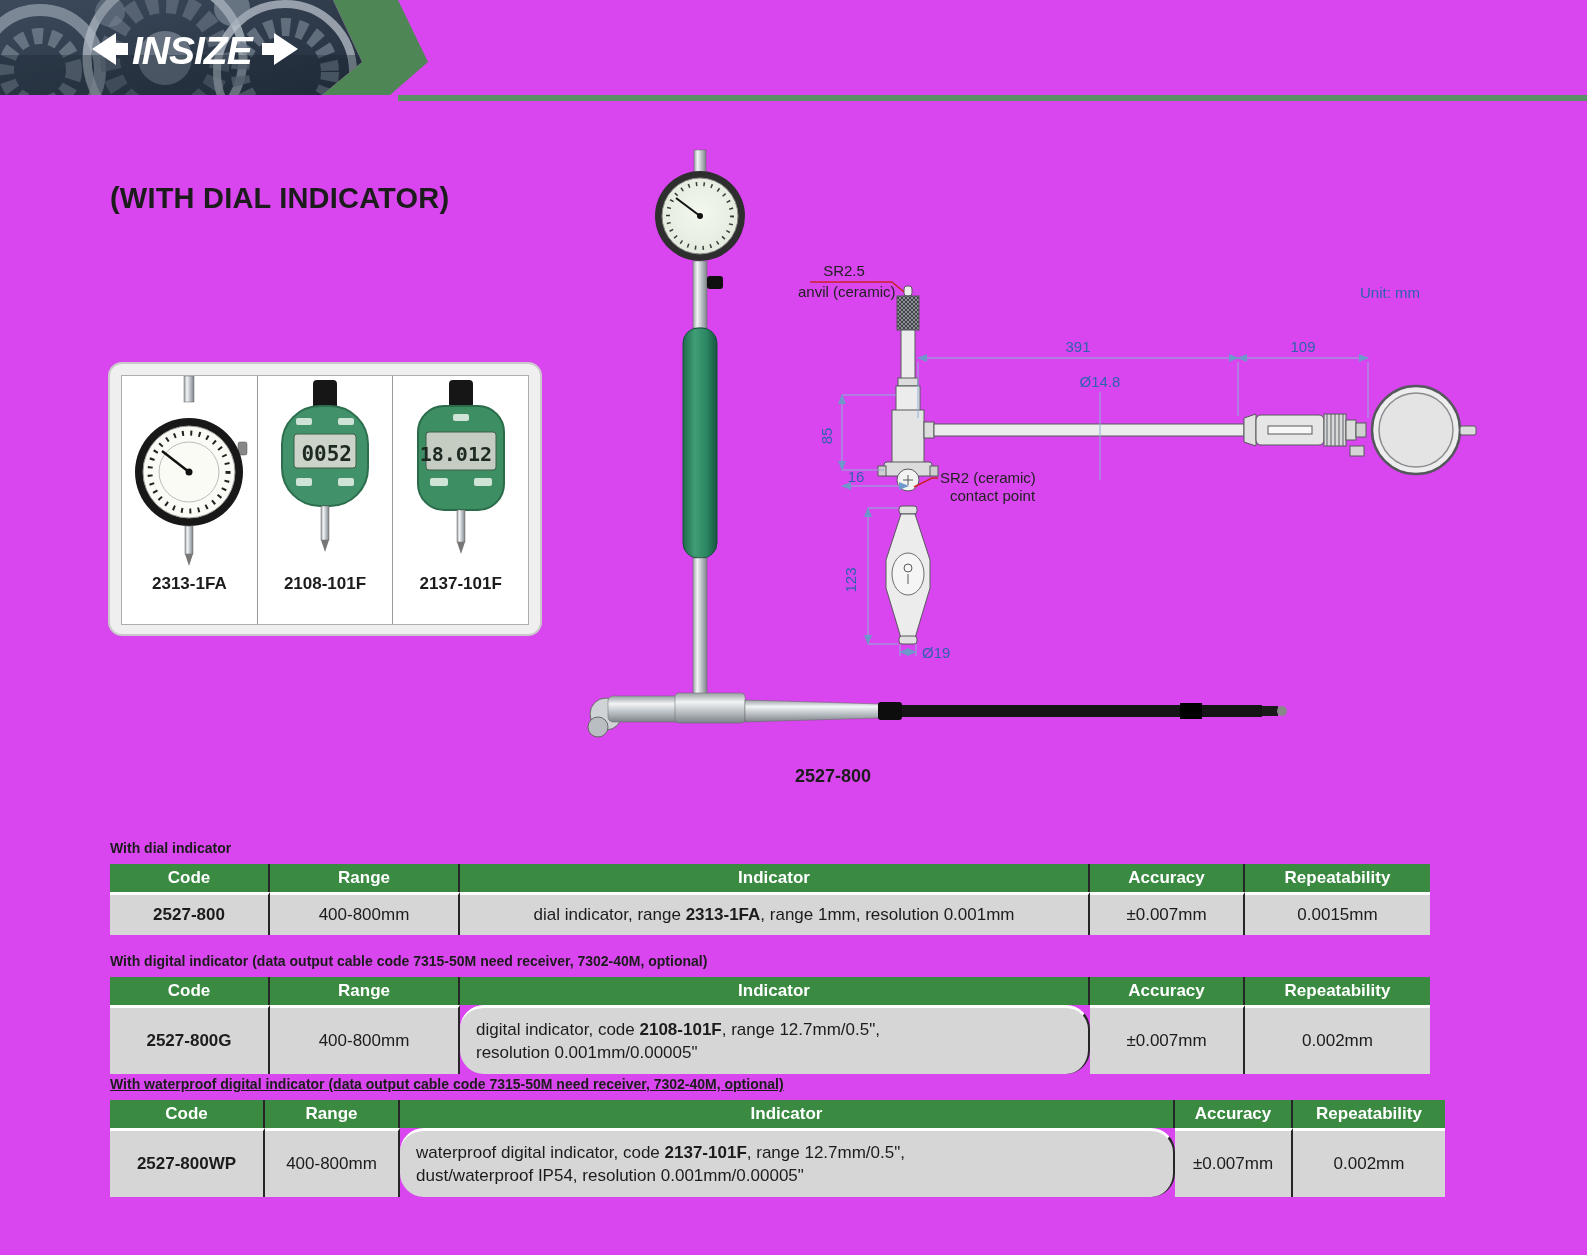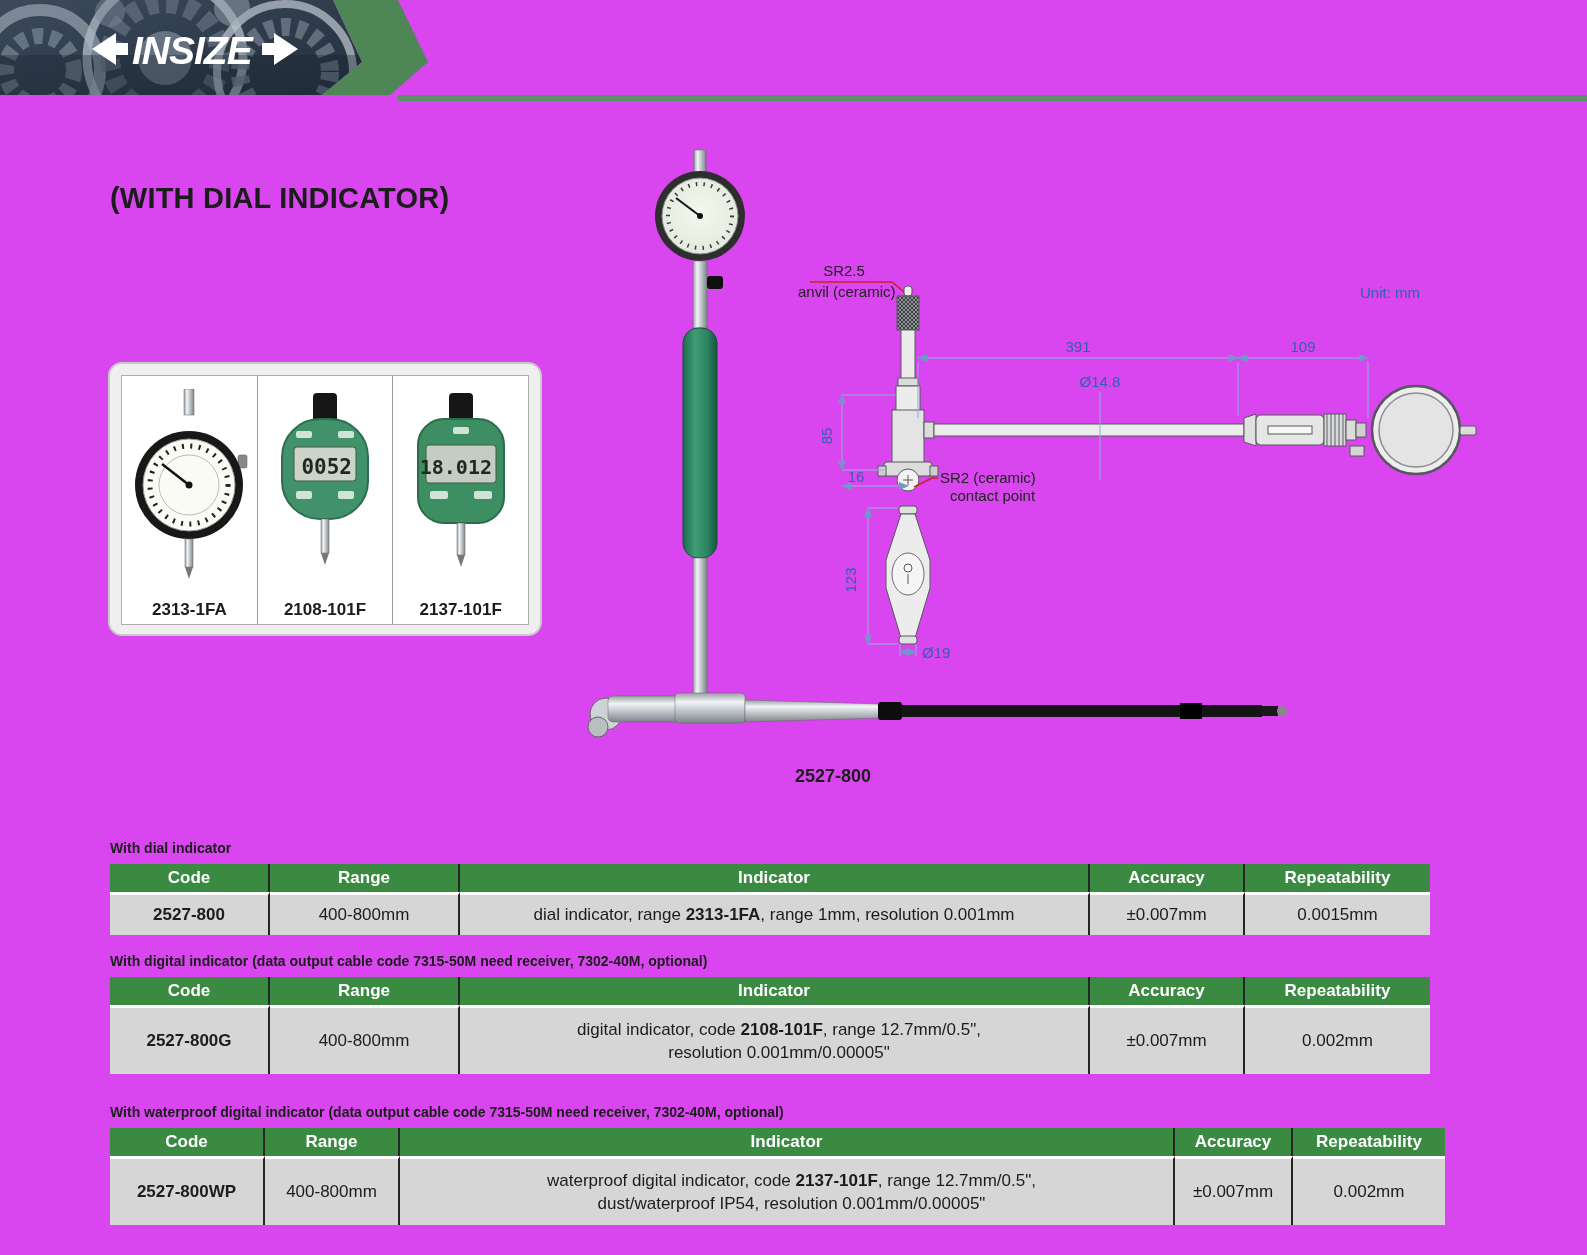--- a/index.html
+++ b/index.html
@@ -12,42 +12,42 @@
   .hdr{left:0;top:0;width:1587px;height:104px;}
 
   
   .title{left:110px;top:180px;font-size:29px;line-height:37px;font-weight:bold;letter-spacing:.2px;}
 
   
   .prodbox{left:108px;top:362px;width:434px;height:274px;background:#efefef;
            border:2px solid #c9c9c9;border-radius:14px;box-sizing:border-box;padding:11px;}
   .prodinner{display:flex;height:100%;background:#fff;border:1px solid #adadad;}
   .prodcell{flex:1;display:flex;flex-direction:column;align-items:center;justify-content:flex-end;
-            border-right:1px solid #9a9a9a;padding-bottom:4px;}
+            border-right:1px solid #9a9a9a;padding-bottom:30px;}
   .prodcell:last-child{border-right:none;}
   .prodcell .img{flex:1;display:flex;align-items:center;justify-content:center;width:100%;}
   .prodlabel{font-size:17px;font-weight:bold;margin-top:6px;}
 
   
   .heroCap{left:753px;top:766px;width:160px;text-align:center;font-size:18px;font-weight:bold;}
 
   
   .tables{left:110px;top:838px;width:1340px;}
   .tcap{font-size:14px;font-weight:bold;margin:0 0 5px 0;line-height:21px;}
-  .tcap2{margin-top:16px;} .tcap3{margin-top:28px;}
+  .tcap2{margin-top:16px;} .tcap3{margin-top:0;text-decoration:underline;}
   table{border-collapse:separate;border-spacing:0;table-layout:fixed;}
   th{background:#3a8a42;color:#fff;font-size:17px;font-weight:bold;height:28px;padding:0 4px;
      text-align:center;border-right:2px solid #262626;}
   th:last-child{border-right:none;}
   td{background:#d6d6d6;font-size:17px;padding:2px 6px;text-align:center;vertical-align:middle;
      border-right:2px solid #262626;border-top:3px solid #fff;}
   td:last-child{border-right:none;}
   .t1 td{height:36px;} .t2 td,.t3 td{height:62px;}
   td.code{font-weight:bold;}
-  .t2 td.ind,.t3 td.ind{text-align:center;padding-left:16px;line-height:23px;}
+  .t2 td.ind,.t3 td.ind{text-align:left;padding-left:16px;line-height:23px;border-radius:24px;}
 </style>
 </head>
 <body>
 
 <div class="page">
 
   <svg class="abs hdr" viewBox="0 0 1587 104">
     <defs>
       <clipPath id="photoClip">
           <polygon points="0,0 333,0 362,62 322,95 0,95"></polygon>

